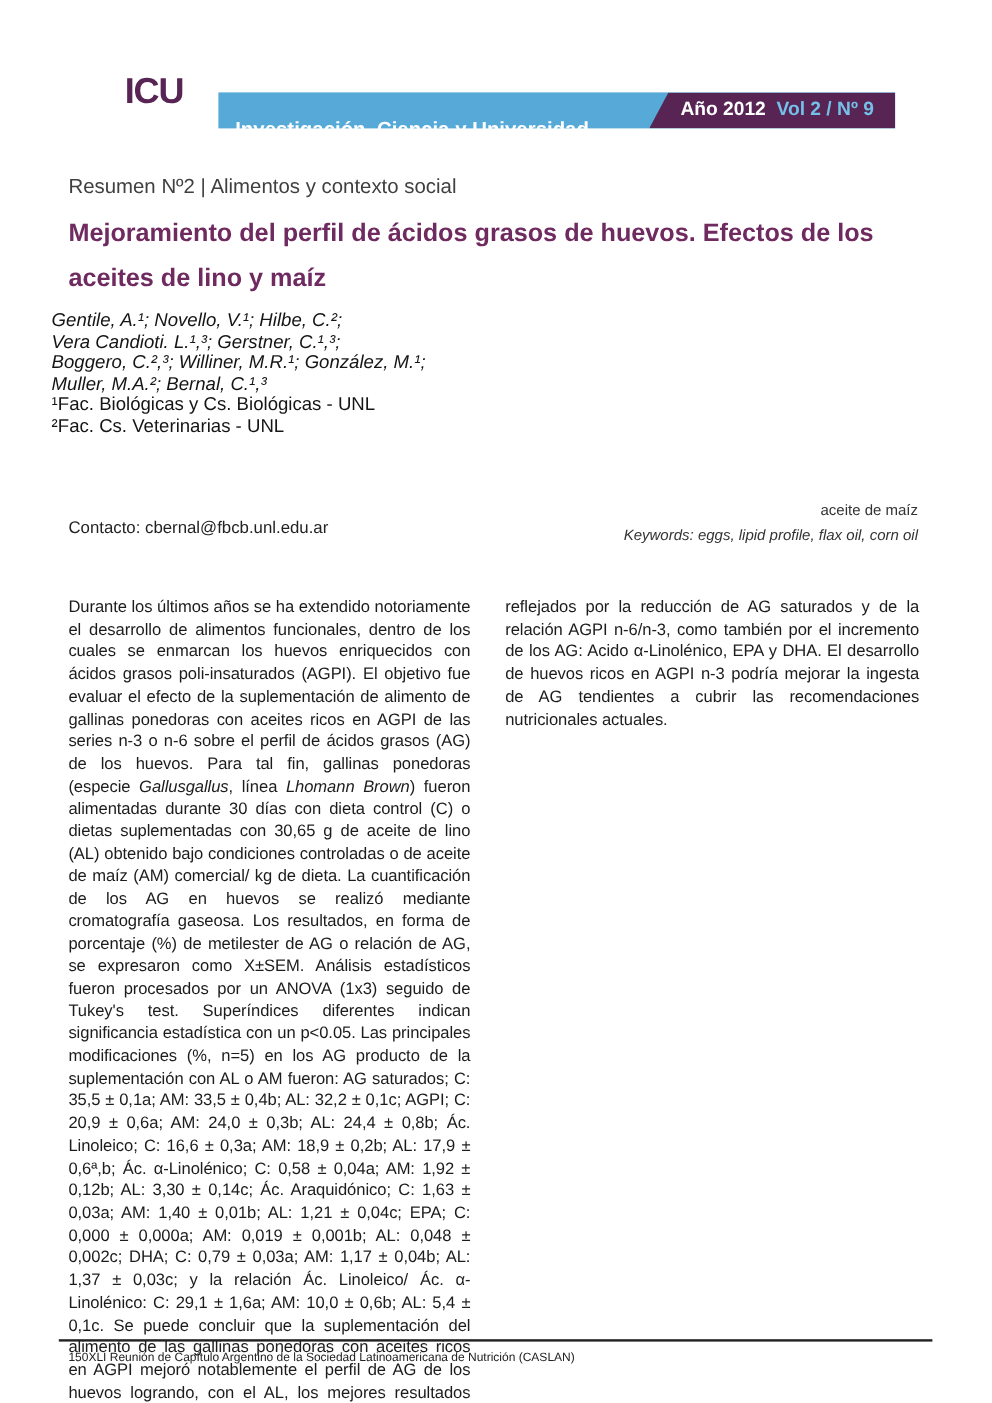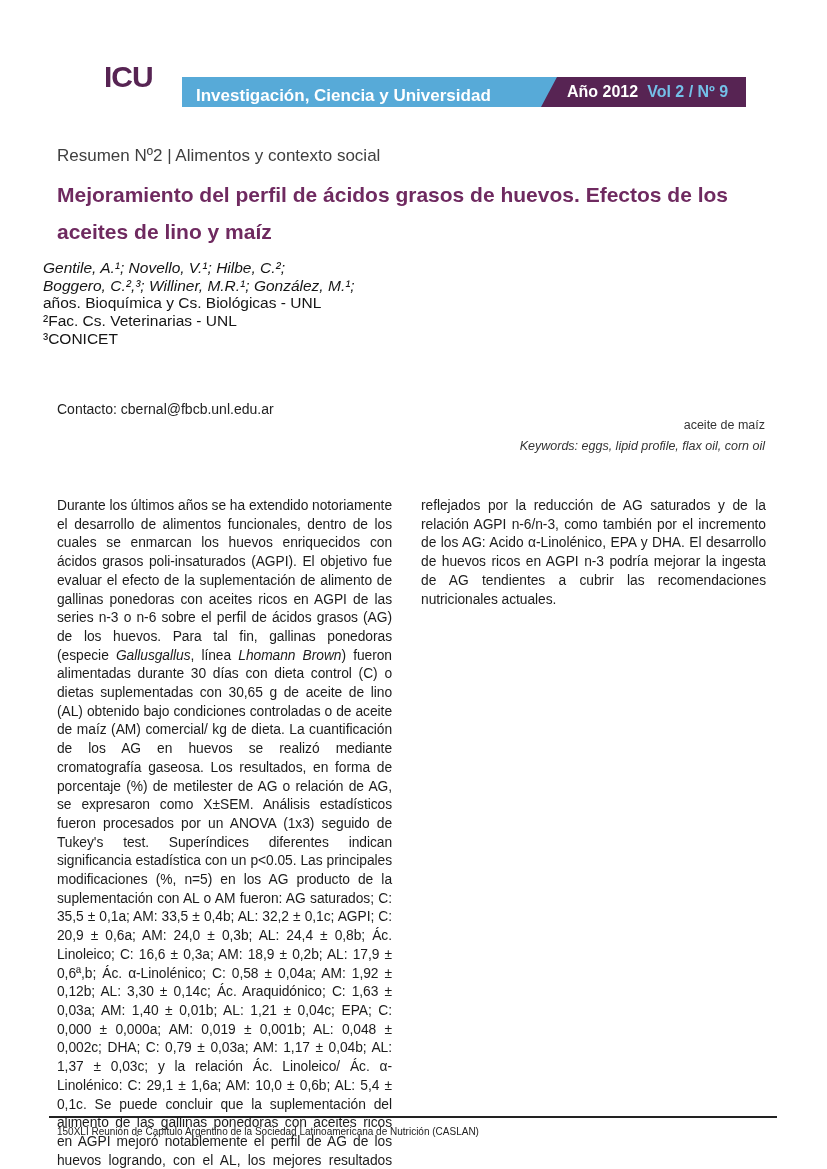--- a/index.html
+++ b/index.html
@@ -12,21 +12,21 @@
   .logo{
     position:absolute;left:104px;top:62px;
     font-size:30px;font-weight:bold;color:#572453;line-height:1;
     letter-spacing:-1px;
   }
   .banner{
     position:absolute;left:182px;top:77px;width:564px;height:30px;
     background:#57aad8;
   }
   .banner-title{
-    position:absolute;left:14px;top:4px;height:30px;line-height:30px;
+    position:absolute;left:14px;top:16px;height:30px;line-height:30px;
     color:#ffffff;font-weight:bold;font-size:17px;white-space:nowrap;
   }
   .banner-issue{
     position:absolute;right:0;top:0;height:30px;width:205px;
     background:#572453;
     clip-path:polygon(16px 0,100% 0,100% 100%,0 100%);
     display:flex;align-items:center;gap:9px;
     padding-left:26px;box-sizing:border-box;white-space:nowrap;
   }
   .issue-year{color:#ffffff;font-weight:bold;font-size:16px;}
@@ -43,21 +43,21 @@
   }
   
   .authors-block{
     position:absolute;left:43px;top:259px;font-size:15.5px;line-height:17.5px;
     color:#151515;
   }
   .author-line{font-style:italic;}
   .affil-line{font-style:normal;line-height:18px;}
   
   .contact{
-    position:absolute;left:57px;top:401px;font-size:14px;color:#222222;
+    position:absolute;left:57px;top:431px;font-size:14px;color:#222222;
   }
   .keywords{
     position:absolute;right:62px;top:415px;text-align:right;
     font-size:12.5px;line-height:21px;color:#333333;
   }
   .keywords .kw-en{font-style:italic;text-align:right;}
   
   .abstract{
     position:absolute;left:57px;top:497px;width:709px;
     display:flex;gap:29px;
@@ -88,24 +88,25 @@
       <span class="issue-year">Año 2012</span>
       <span class="issue-vol">Vol 2 / Nº 9</span>
     </div>
   </div>
 
   <div class="kicker">Resumen Nº2 | Alimentos y contexto social</div>
   <h1 class="title">Mejoramiento del perfil de ácidos grasos de huevos. Efectos de los aceites de lino y maíz</h1>
 
   <div class="authors-block">
     <div class="author-line">Gentile, A.¹; Novello, V.¹; Hilbe, C.²;</div>
+    <div class="author-line">Vera Candioti. L.¹,³; Gerstner, C.¹,³;</div>
     <div class="author-line">Boggero, C.²,³; Williner, M.R.¹; González, M.¹;</div>
-    <div class="affil-line">años. Bioquímica y Cs. Biológicas - UNL</div>
+    <div class="author-line">Muller, M.A.²; Bernal, C.¹,³</div>
+    <div class="affil-line">¹Fac. Biológicas y Cs. Biológicas - UNL</div>
     <div class="affil-line">²Fac. Cs. Veterinarias - UNL</div>
-    <div class="affil-line">³CONICET</div>
   </div>
 
   <div class="contact">
     <span>Contacto:</span>
     <span>cbernal@fbcb.unl.edu.ar</span>
   </div>
   <div class="keywords">
     <div class="kw-es">aceite de maíz</div>
     <div class="kw-en">Keywords: eggs, lipid profile, flax oil, corn oil</div>
   </div>

